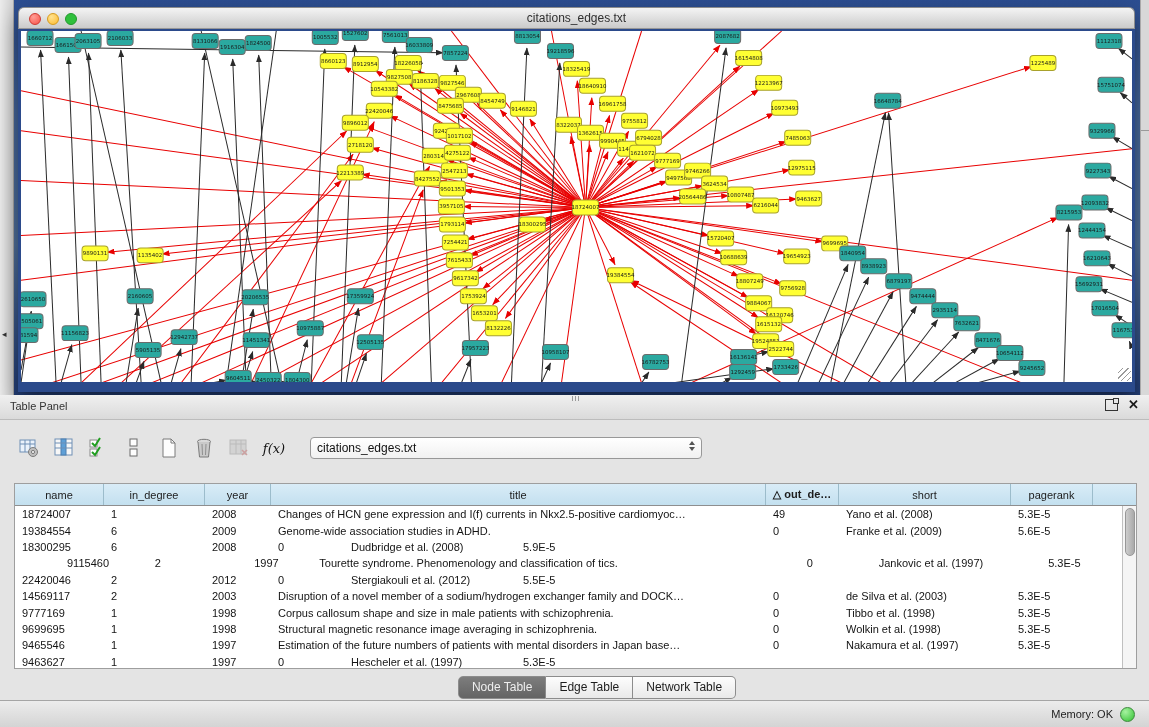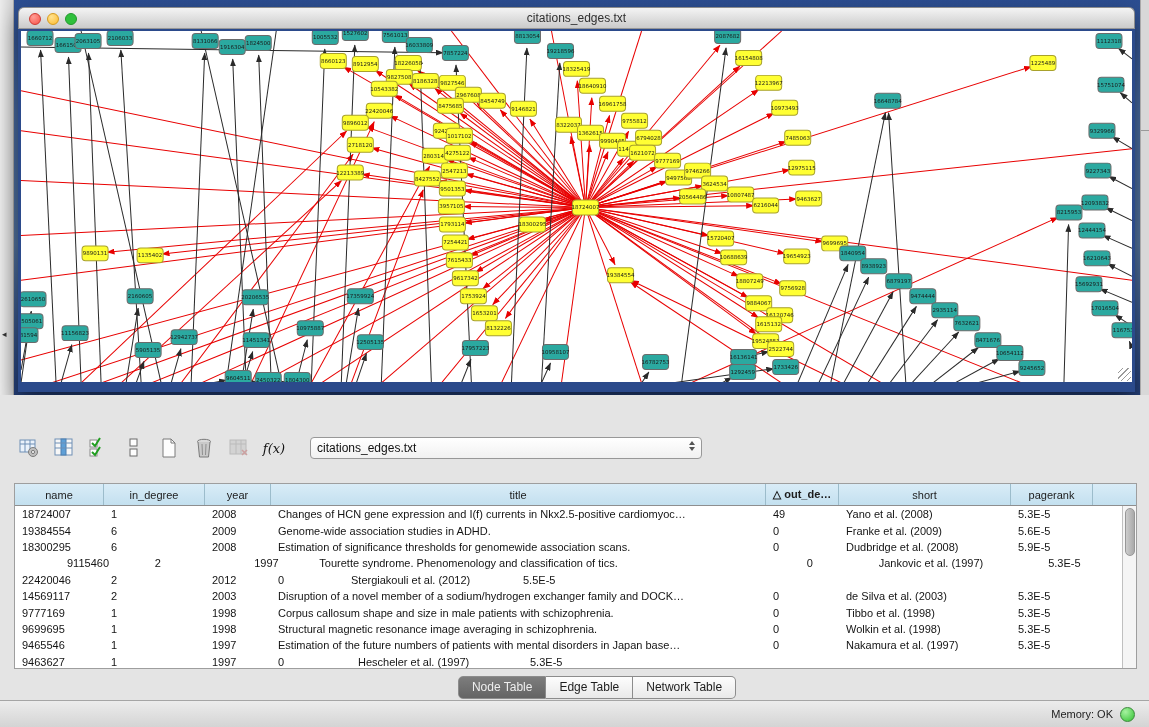--- a/index.html
+++ b/index.html
@@ -790,20 +790,28 @@
         </div>
       </div>
     </div>
   </div>
   <div id="right-strip">
       <div class="divider"></div>
     </div>
 </div>
 
 <div id="table-panel">
+  <div class="panel-header">
+    <span class="grip"></span>
+    <span class="ph-title">Table Panel</span>
+    <span class="ph-icons">
+      <span class="float-icon"></span>
+      <span class="close-icon">✕</span>
+    </span>
+  </div>
 
   <div class="toolbar">
     <span class="tbtn">
       <svg width="22" height="22">
           <rect x="2" y="3" width="15" height="12" fill="#eaf2fb" stroke="#6f8fb5"></rect>
           <line x1="2" y1="7" x2="17" y2="7" stroke="#6f8fb5"></line>
           <line x1="7" y1="3" x2="7" y2="15" stroke="#6f8fb5"></line>
           <line x1="12" y1="3" x2="12" y2="15" stroke="#6f8fb5"></line>
           <circle cx="15" cy="15" r="4.5" fill="#bfbfbf" stroke="#7c7c7c"></circle>
           <circle cx="15" cy="15" r="1.6" fill="#efefef" stroke="#7c7c7c"></circle>
@@ -890,21 +898,20 @@
           <div class="td" style="width: 66px;">2009</div>
           <div class="td" style="width: 495px;">Genome-wide association studies in ADHD.</div>
           <div class="td" style="width: 73px;">0</div>
           <div class="td" style="width: 172px;">Franke et al. (2009)</div>
           <div class="td" style="width: 82px;">5.6E-5</div>
         </div>
         <div class="tr">
           <div class="td" style="width: 89px;">18300295</div>
           <div class="td" style="width: 101px;">6</div>
           <div class="td" style="width: 66px;">2008</div>
-          <div class="td" style="width: 495px;">Estimation of significance thresholds for genomewide association scans.</div>
           <div class="td" style="width: 73px;">0</div>
           <div class="td" style="width: 172px;">Dudbridge et al. (2008)</div>
           <div class="td" style="width: 82px;">5.9E-5</div>
         </div>
         <div class="tr">
           <div class="td" style="width: 89px; margin-left: 45px;">9115460</div>
           <div class="td" style="width: 101px;">2</div>
           <div class="td" style="width: 66px;">1997</div>
           <div class="td" style="width: 495px;">Tourette syndrome. Phenomenology and classification of tics.</div>
           <div class="td" style="width: 73px;">0</div>
@@ -953,21 +960,21 @@
           <div class="td" style="width: 495px;">Estimation of the future numbers of patients with mental disorders in Japan base…</div>
           <div class="td" style="width: 73px;">0</div>
           <div class="td" style="width: 172px;">Nakamura et al. (1997)</div>
           <div class="td" style="width: 82px;">5.3E-5</div>
         </div>
         <div class="tr">
           <div class="td" style="width: 89px;">9463627</div>
           <div class="td" style="width: 101px;">1</div>
           <div class="td" style="width: 66px;">1997</div>
           <div class="td" style="width: 73px;">0</div>
-          <div class="td" style="width: 172px; margin-left: 7px;">Hescheler et al. (1997)</div>
+          <div class="td" style="width: 172px;">Hescheler et al. (1997)</div>
           <div class="td" style="width: 82px;">5.3E-5</div>
         </div>
       </div>
     <div class="vscroll">
         <div class="vthumb"></div>
       </div>
   </div>
 
   <div class="tabs-row">
       <div style="display:flex" id="tabs">

